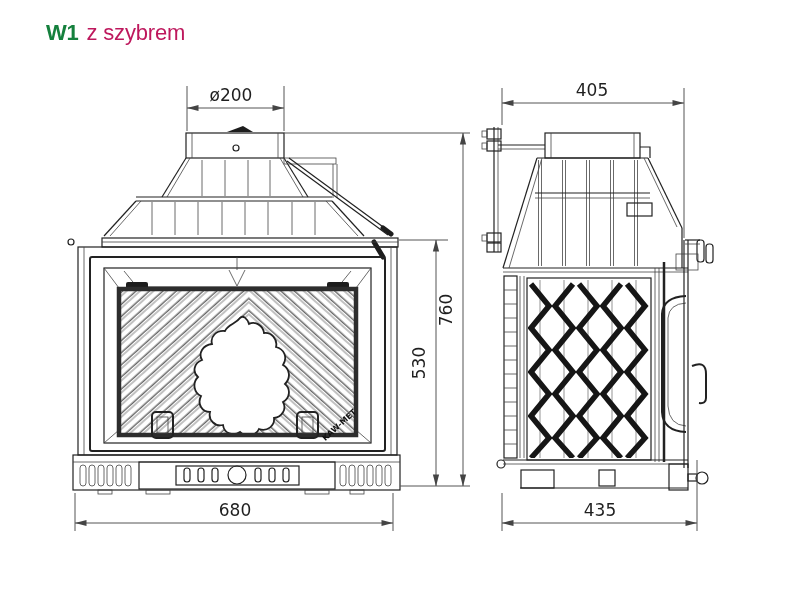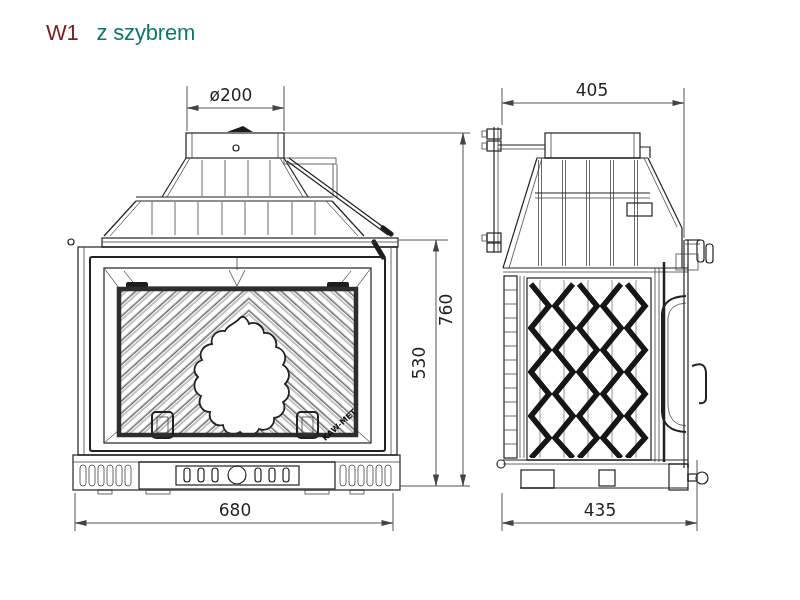--- a/index.html
+++ b/index.html
@@ -1,20 +1,20 @@
 <!DOCTYPE html>
 <html><head>
 <meta charset="utf-8">
 <style>
   html,body{margin:0;padding:0;background:#fff;}
   .page{position:relative;width:800px;height:600px;background:#ffffff;overflow:hidden;
         font-family:"Liberation Sans",sans-serif;}
   .title{position:absolute;left:46px;top:20px;font-size:22px;color:#222;letter-spacing:-0.2px;}
-  .title .model{font-weight:400;color:#7f1d1d;}
-  .title .variant{font-weight:400;color:#0f766e;margin-left:18px;}
+  .title .model{font-weight:700;color:#15803d;}
+  .title .variant{font-weight:400;color:#be185d;margin-left:8px;}
   svg{position:absolute;left:0;top:0;}
   svg text{font-family:"DejaVu Sans","Liberation Sans",sans-serif;font-size:17px;fill:#1f1f1f;}
   .part{stroke:#222;fill:none;stroke-width:1.2;}
   .thick{stroke:#222;fill:none;stroke-width:2;}
   .thin{stroke:#444;fill:none;stroke-width:0.8;}
   .dim{stroke:#555;fill:none;stroke-width:1;}
   .dark{fill:#1d1d1d;stroke:none;}
 </style>
 </head>
 <body>

